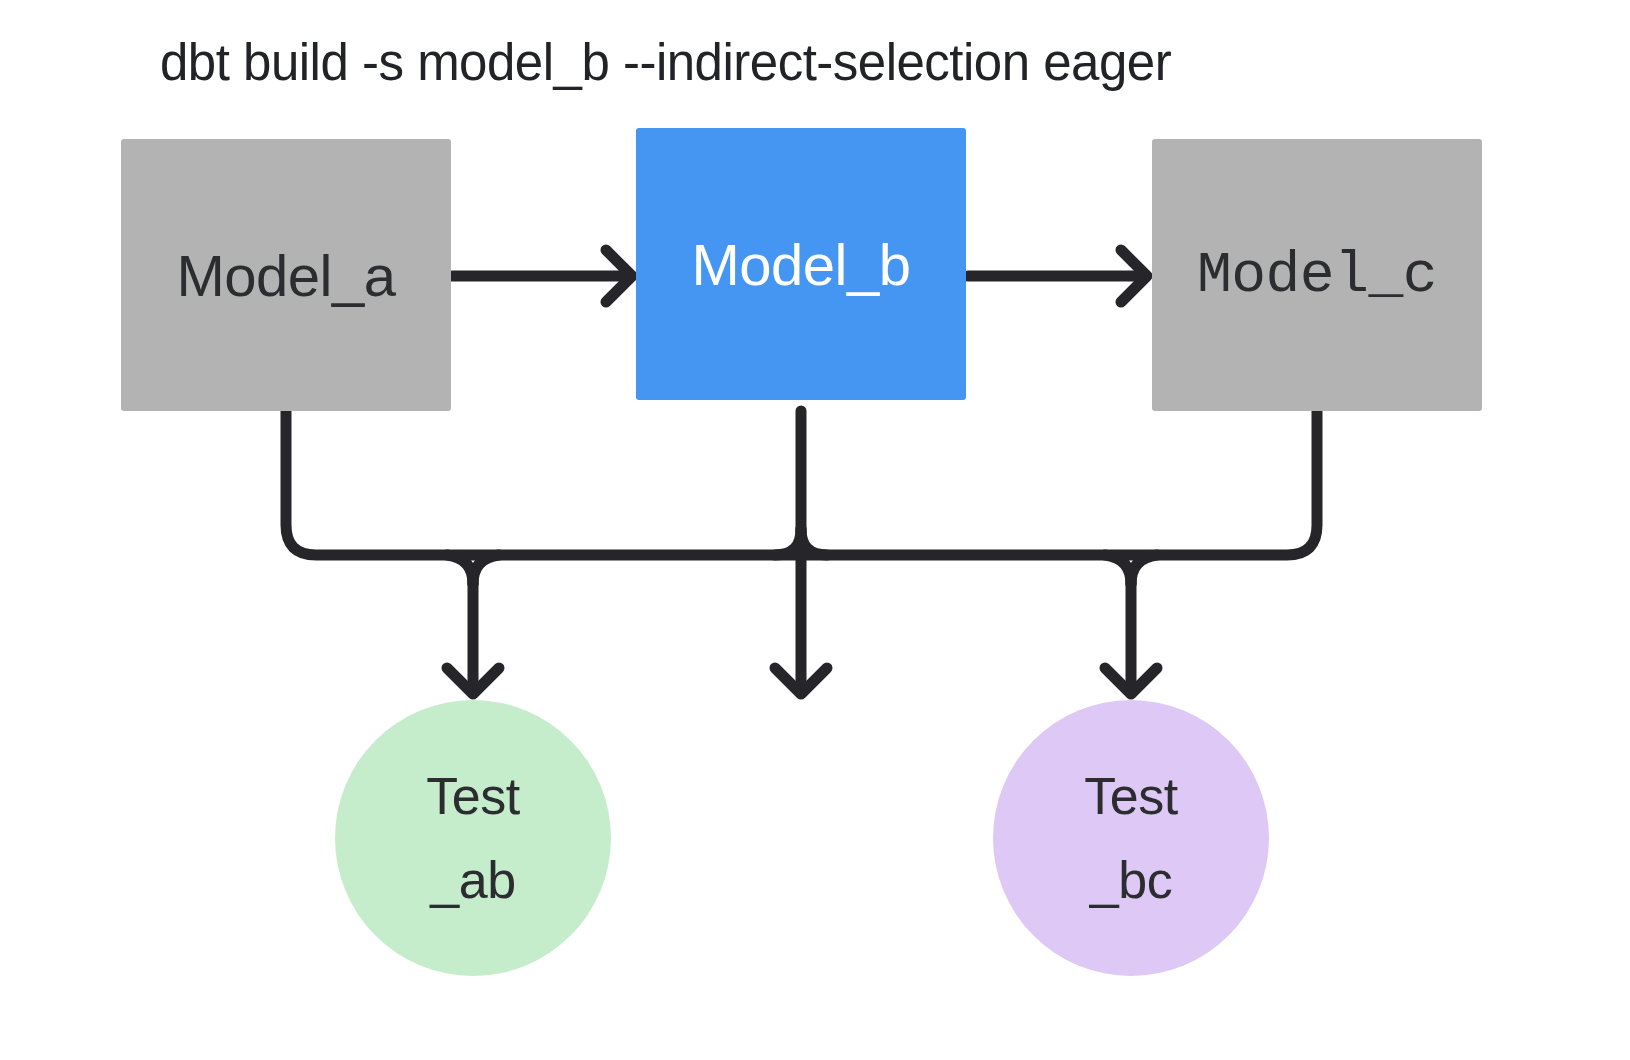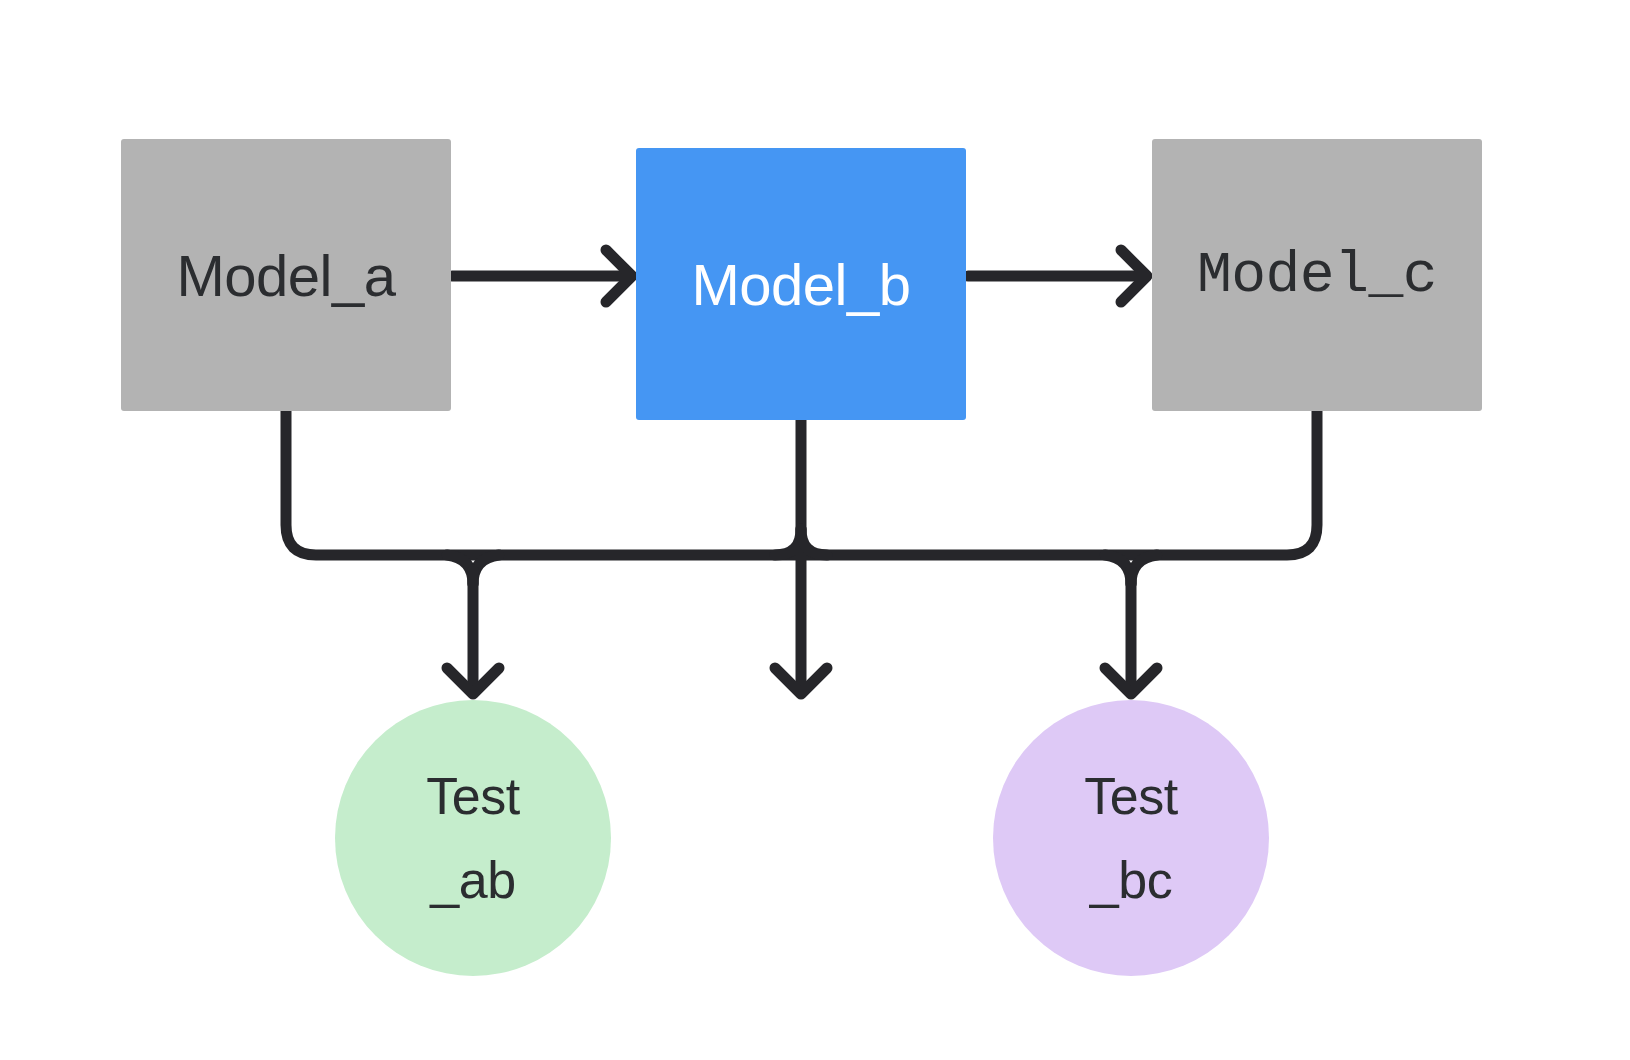--- a/index.html
+++ b/index.html
@@ -47,21 +47,21 @@
     display: flex;
     align-items: center;
     justify-content: center;
   }
   .node-box .label {
     font-size: 58px;
     letter-spacing: -0.5px;
     white-space: nowrap;
   }
   .box-a { left: 121px; top: 139px; background: var(--model-default-color, #b3b3b3); }
-  .box-b { left: 636px; top: 148px; background: var(--model-selected-color, #4596f3); }
+  .box-b { left: 636px; top: 128px; background: var(--model-selected-color, #4596f3); }
   .box-c { left: 1152px; top: 139px; background: var(--model-default-color, #b3b3b3); font-family: Liberation Mono, monospace; }
   .box-a .label, .box-c .label { color: var(--node-text-color, #2b2d30); }
   .box-b .label { color: var(--selected-text-color, #ffffff); }
 
   .node-circle {
     position: absolute;
     width: 276px;
     height: 276px;
     top: 700px;
     border-radius: 50%;
@@ -80,20 +80,21 @@
   }
   .circle-ab { left: 335px; background: var(--test-ab-color, #c5edcc); }
   .circle-b  { left: 663px; background: var(--test-b-color, #f8e5a4); }
   .circle-bc { left: 993px; background: var(--test-bc-color, #dec9f6); }
 </style>
 </head>
 <body>
 
 <div class="canvas">
 
+  <div class="title">dbt build -s model_b --indirect-selection eager</div>
 
   <svg class="edges" viewBox="0 0 1630 1060" xmlns="http://www.w3.org/2000/svg">
 
     <g>
       <path d="M452 276 H627"></path>
       <path d="M606 250 L632 276 L606 302"></path>
     </g>
 
     <g>
       <path d="M968 276 H1142"></path>

